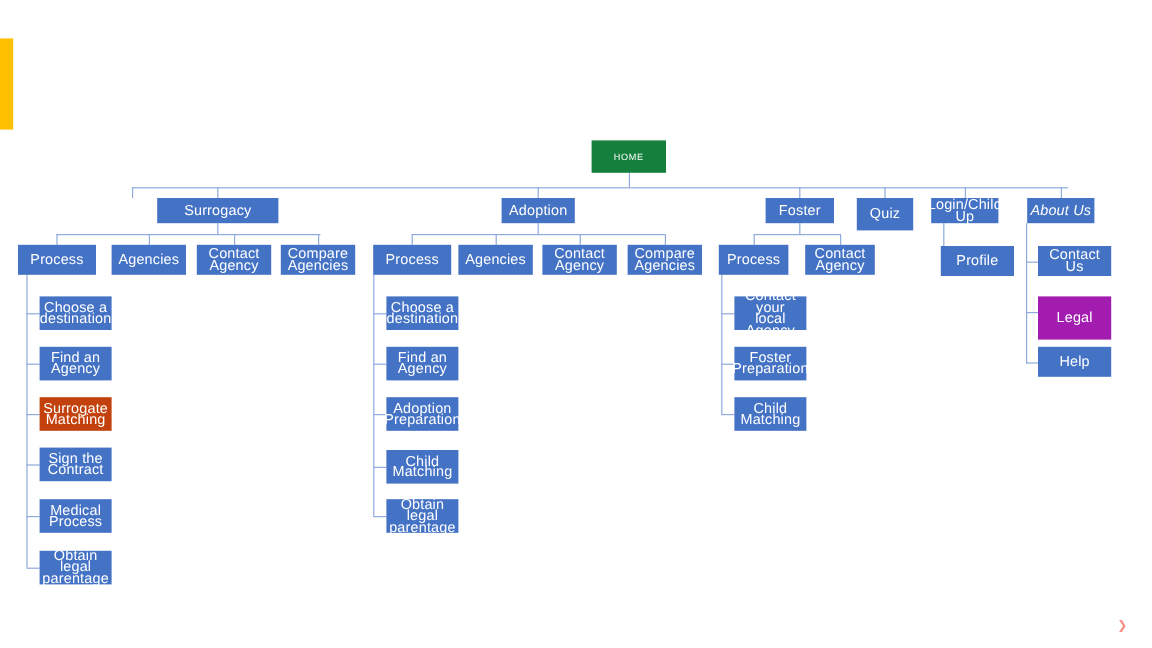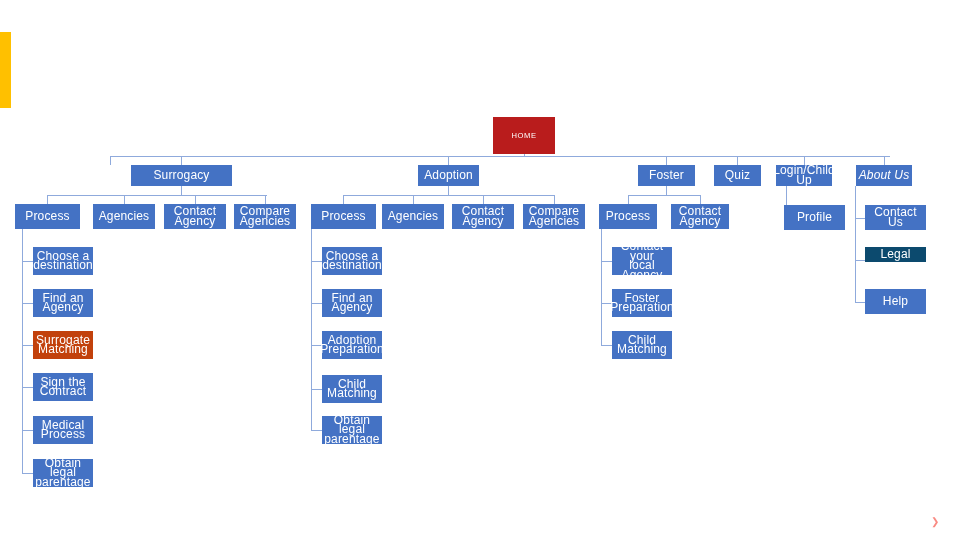--- a/index.html
+++ b/index.html
@@ -122,25 +122,25 @@
       <div class="conn h" style="left: 601px; top: 303px; width: 11px; background: rgb(143, 170, 220);"></div>
       <div class="conn h" style="left: 601px; top: 345px; width: 11px; background: rgb(143, 170, 220);"></div>
       <div class="conn v" style="left: 786px; top: 186px; height: 32px; background: rgb(143, 170, 220);"></div>
       <div class="conn h" style="left: 786px; top: 218px; width: 12px; background: rgb(143, 170, 220);"></div>
       <div class="conn v" style="left: 855px; top: 186px; height: 117px; background: rgb(143, 170, 220);"></div>
       <div class="conn h" style="left: 855px; top: 218px; width: 10px; background: rgb(143, 170, 220);"></div>
       <div class="conn h" style="left: 855px; top: 260px; width: 10px; background: rgb(143, 170, 220);"></div>
       <div class="conn h" style="left: 855px; top: 302px; width: 10px; background: rgb(143, 170, 220);"></div>
     </div>
   <div id="node-layer">
-      <div class="node home" style="left: 493px; top: 117px; width: 62px; height: 37px; background: #b91c1c; color: rgb(255, 255, 255);">HOME</div>
+      <div class="node home" style="left: 493px; top: 117px; width: 62px; height: 27px; background: #15803d; color: rgb(255, 255, 255);">HOME</div>
       <div class="node" style="left: 131px; top: 165px; width: 101px; height: 21px; background: rgb(68, 114, 196); color: rgb(255, 255, 255);">Surrogacy</div>
       <div class="node" style="left: 418px; top: 165px; width: 61px; height: 21px; background: rgb(68, 114, 196); color: rgb(255, 255, 255);">Adoption</div>
       <div class="node" style="left: 638px; top: 165px; width: 57px; height: 21px; background: rgb(68, 114, 196); color: rgb(255, 255, 255);">Foster</div>
-      <div class="node" style="left: 714px; top: 165px; width: 47px; height: 21px; background: rgb(68, 114, 196); color: rgb(255, 255, 255);">Quiz</div>
+      <div class="node" style="left: 714px; top: 165px; width: 47px; height: 27px; background: rgb(68, 114, 196); color: rgb(255, 255, 255);">Quiz</div>
       <div class="node" style="left: 776px; top: 165px; width: 56px; height: 21px; background: rgb(68, 114, 196); color: rgb(255, 255, 255);">Login/Child  Up</div>
       <div class="node" style="left: 856px; top: 165px; width: 56px; height: 21px; background: rgb(68, 114, 196); color: rgb(255, 255, 255); font-style: italic;">About Us</div>
       <div class="node" style="left: 15px; top: 204px; width: 65px; height: 25px; background: rgb(68, 114, 196); color: rgb(255, 255, 255);">Process</div>
       <div class="node" style="left: 93px; top: 204px; width: 62px; height: 25px; background: rgb(68, 114, 196); color: rgb(255, 255, 255);">Agencies</div>
       <div class="node" style="left: 164px; top: 204px; width: 62px; height: 25px; background: rgb(68, 114, 196); color: rgb(255, 255, 255);">Contact
 Agency</div>
       <div class="node" style="left: 234px; top: 204px; width: 62px; height: 25px; background: rgb(68, 114, 196); color: rgb(255, 255, 255);">Compare
 Agencies</div>
       <div class="node" style="left: 33px; top: 247px; width: 60px; height: 28px; background: rgb(68, 114, 196); color: rgb(255, 255, 255);">Choose a
 destination</div>
@@ -174,19 +174,19 @@
       <div class="node" style="left: 671px; top: 204px; width: 58px; height: 25px; background: rgb(68, 114, 196); color: rgb(255, 255, 255);">Contact
 Agency</div>
       <div class="node" style="left: 612px; top: 247px; width: 60px; height: 28px; background: rgb(68, 114, 196); color: rgb(255, 255, 255);">Contact your
 local Agency</div>
       <div class="node" style="left: 612px; top: 289px; width: 60px; height: 28px; background: rgb(68, 114, 196); color: rgb(255, 255, 255);">Foster
 Preparation</div>
       <div class="node" style="left: 612px; top: 331px; width: 60px; height: 28px; background: rgb(68, 114, 196); color: rgb(255, 255, 255);">Child
 Matching</div>
       <div class="node" style="left: 784px; top: 205px; width: 61px; height: 25px; background: rgb(68, 114, 196); color: rgb(255, 255, 255);">Profile</div>
       <div class="node" style="left: 865px; top: 205px; width: 61px; height: 25px; background: rgb(68, 114, 196); color: rgb(255, 255, 255);">Contact Us</div>
-      <div class="node" style="left: 865px; top: 247px; width: 61px; height: 15px; background: #0c4a6e; color: rgb(255, 255, 255);">Legal</div>
+      <div class="node" style="left: 865px; top: 247px; width: 61px; height: 36px; background: #a21caf; color: rgb(255, 255, 255);">Legal</div>
       <div class="node" style="left: 865px; top: 289px; width: 61px; height: 25px; background: rgb(68, 114, 196); color: rgb(255, 255, 255);">Help</div>
     </div>
 
   <div id="corner-glyph">❯</div>
 
 </div>
 
 </body></html>

